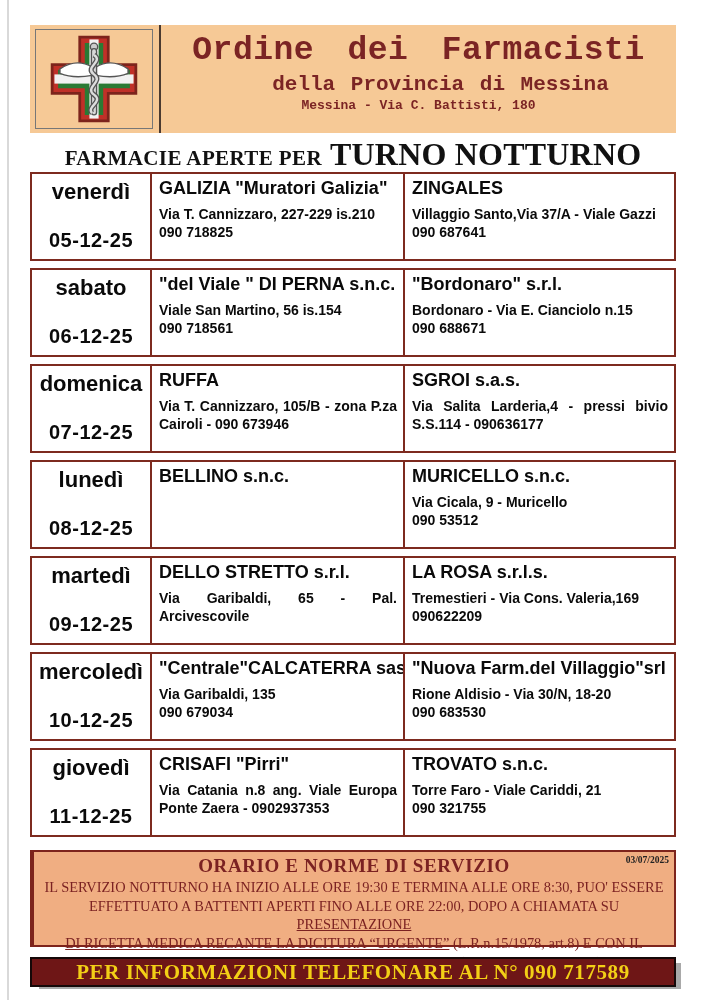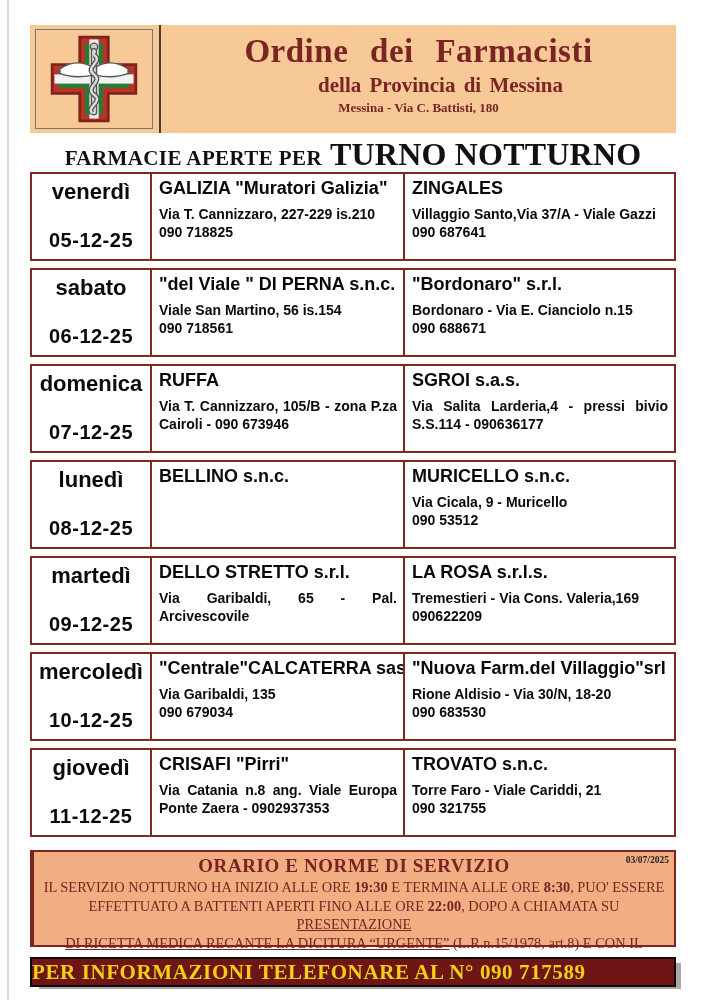--- a/index.html
+++ b/index.html
@@ -18,21 +18,21 @@
     position:absolute; left:30px; top:25px; width:646px; height:108px;
     background:#f6c996; display:flex; align-items:stretch;
   }
   .logo-box {
     width:116px; margin:4px 0 4px 5px; border:1px solid #777;
     background:#f6c996; display:flex; align-items:center; justify-content:center;
   }
   .header-divider { width:2px; background:#4a3a30; margin-left:6px; }
   .header-text {
     flex:1; text-align:center; color:#7b2424;
-    font-family:Liberation Serif, serif; padding-top:8px;
+    font-family:Liberation Mono, monospace; padding-top:8px;
   }
   .h-title { font-size:33px; font-weight:bold; word-spacing:13px; letter-spacing:0.5px; line-height:1.1; }
   .h-sub   { font-size:21px; font-weight:bold; word-spacing:3px; margin-top:4px;padding-left:44px; }
   .h-addr  { font-size:13px; font-weight:bold; margin-top:2px; }
 
   
   .heading-line {
     position:absolute; left:30px; top:136px; width:646px; height:34px;
     display:flex; align-items:baseline; justify-content:center; gap:8px;
     font-family:"Liberation Serif", serif; color:#111;
@@ -65,29 +65,29 @@
   
   .info-box {
     position:absolute; left:30px; top:850px; width:646px; height:97px;
     background:#f0ae82; border:2px solid #7d241c; border-left-width:4px;
     box-sizing:border-box; text-align:center;
     color:#7b2222; font-family:"Liberation Serif", serif;
   }
   .date-stamp { position:absolute; top:3px; right:5px; font-size:9.5px; font-weight:bold; color:#222; }
   .info-title { font-size:19px; font-weight:bold; letter-spacing:0.6px; margin-top:3px; }
   .info-body { font-size:14.4px; line-height:1.3; margin-top:1px; padding:0 6px; }
-  .info-body .b { font-weight:bold; }
+  .info-body .b { font-weight:normal; }
   .info-body .u { text-decoration:underline; }
 
   
   .footer-bar {
     position:absolute; left:30px; top:957px; width:646px; height:30px;
     background:#6e1616; border:2px solid #150808; box-sizing:border-box;
     box-shadow:7px 4px 0 -2px #a9a9a9;
-    display:flex; align-items:center; 
+    display:flex; align-items:center; justify-content:center;
   }
   .footer-text {
     color:#f2cf16; font-family:"Liberation Serif", serif;
     font-size:21px; font-weight:bold; letter-spacing:0.6px;
   }
 </style>
 </head>
 <body>
 
 <div class="page">

